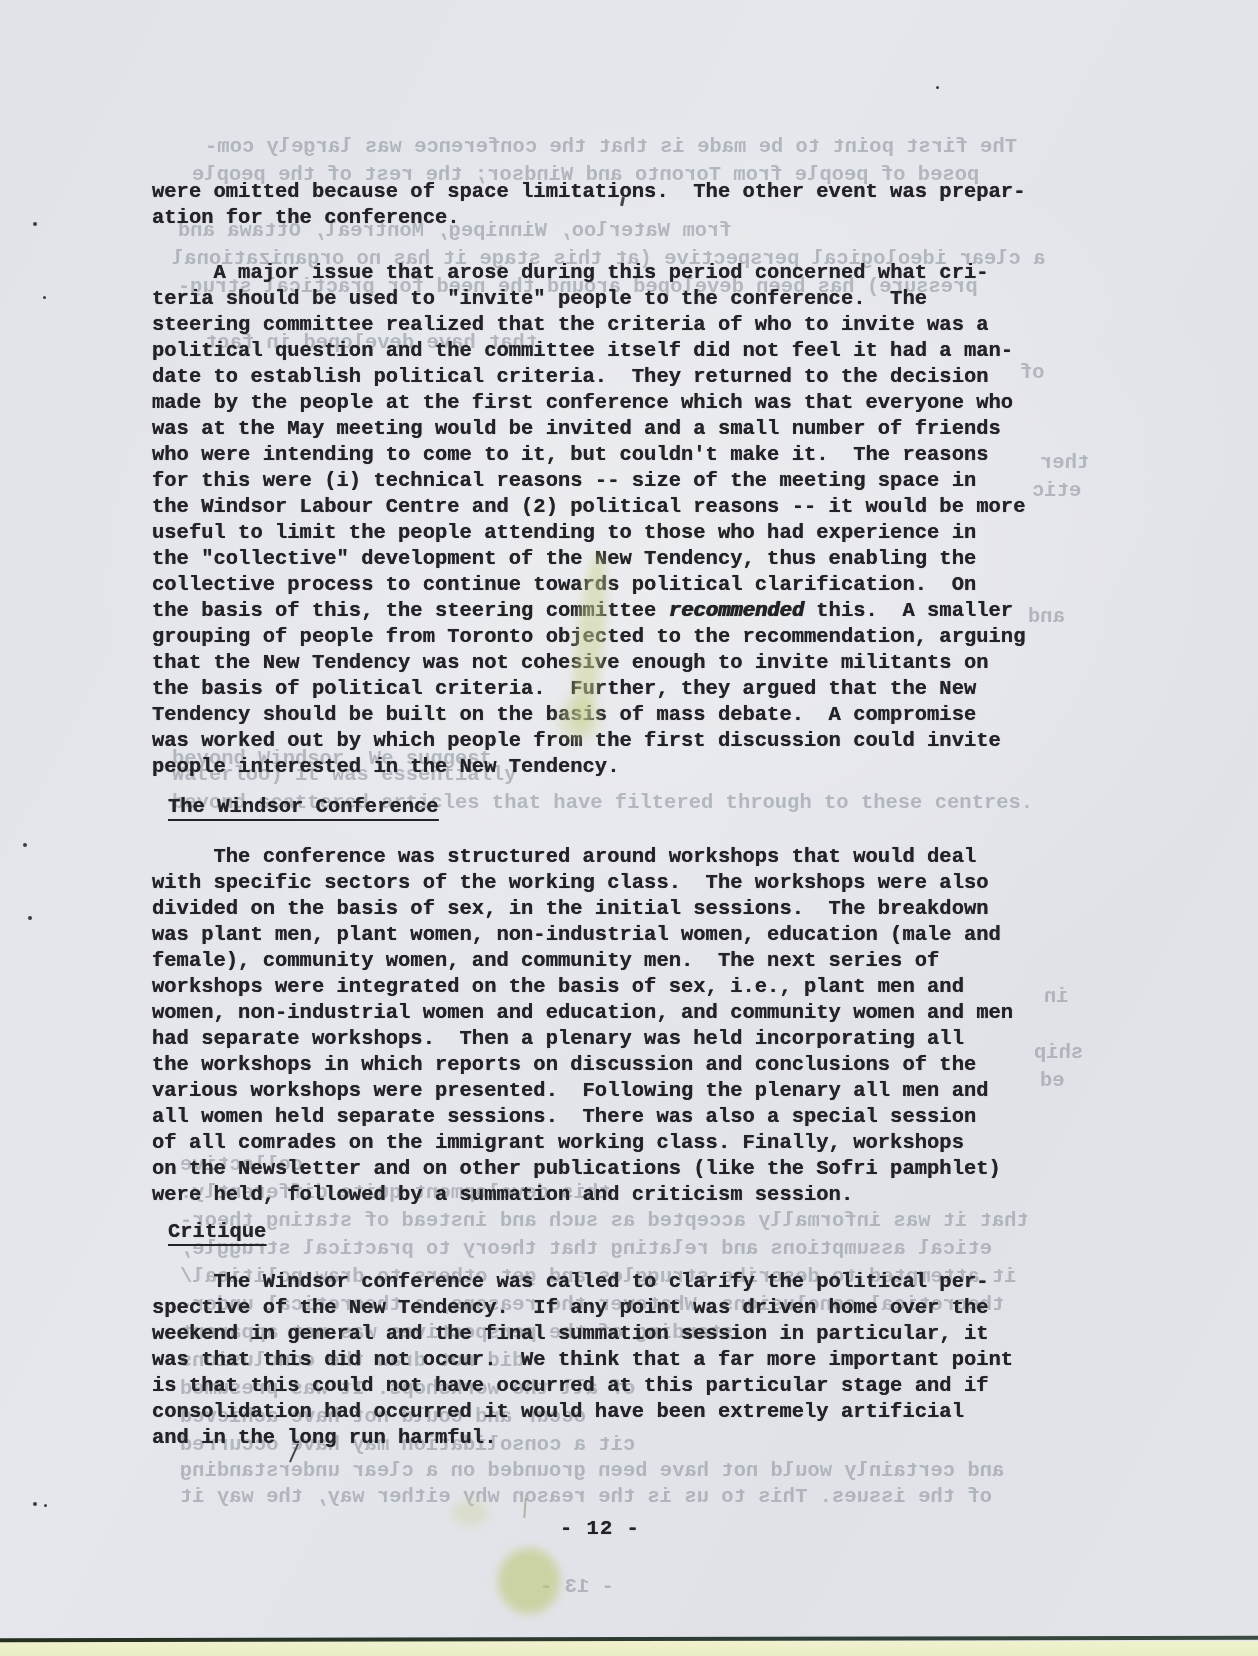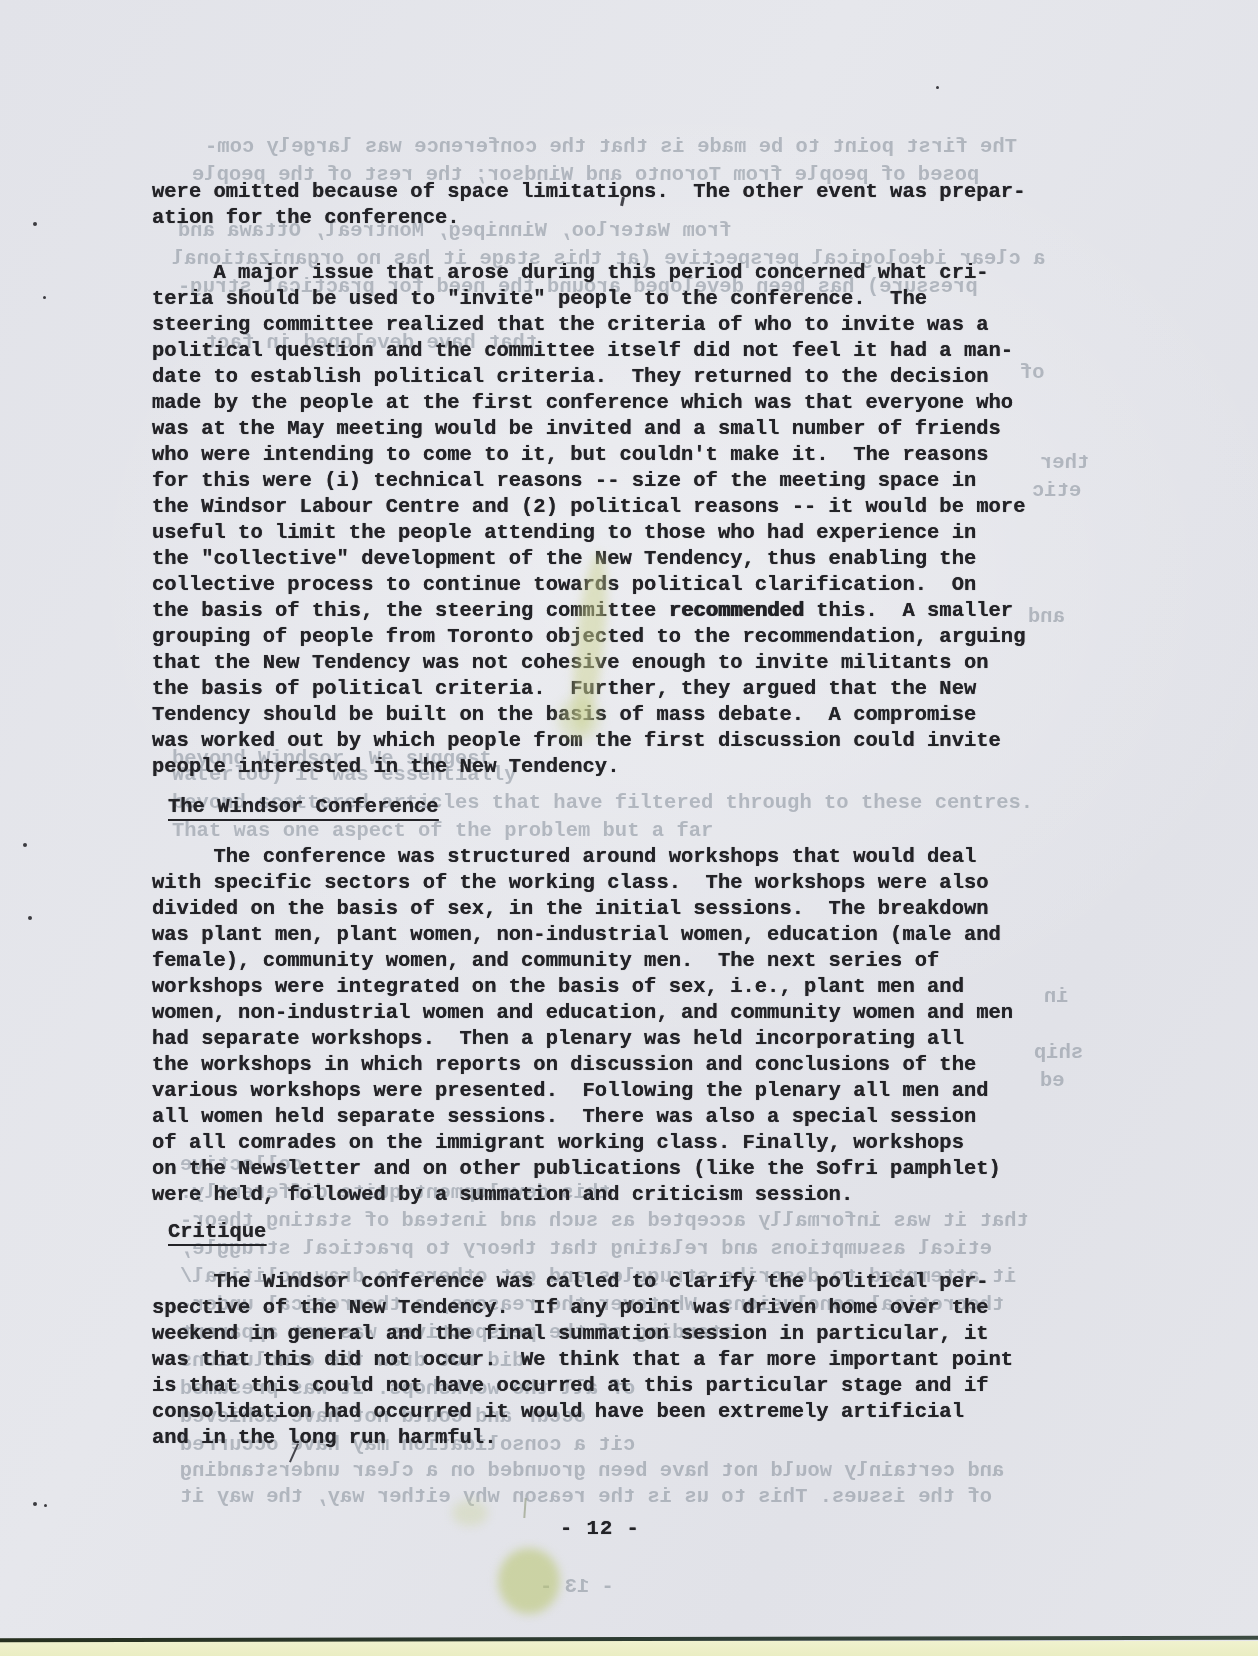--- a/index.html
+++ b/index.html
@@ -24,21 +24,21 @@
   }
   .bleed.mir{transform:scaleX(-1);display:inline-block;}
   
   .para{
     position:absolute;left:152px;width:905px;
     white-space:pre-wrap;
     font:700 20.5px/26px "Liberation Mono","DejaVu Sans Mono",monospace;
     color:#232327;
     text-shadow:0 0 .7px rgba(25,25,30,.85);
   }
-  .para b{text-shadow:.9px 0 0 currentColor,0 0 1px rgba(25,25,30,.9);}
+  .para b{text-shadow:.9px 0 0 currentColor,0 0 1px rgba(25,25,30,.9);font-style:italic;}
   .heading{
     position:absolute;left:168px;margin:0;
     font:700 20.5px/26px "Liberation Mono","DejaVu Sans Mono",monospace;
     color:#232327;
     text-shadow:0 0 .7px rgba(25,25,30,.85);
     text-decoration:underline;
     text-decoration-thickness:2px;
     text-underline-offset:7px;
   }
   .page-number{
@@ -82,21 +82,20 @@
       <div class="bleed mir" style="top: 246px; left: 172px;">a clear ideological perspective (at this stage it has no organizational</div>
       <div class="bleed mir" style="top: 274px; left: 178px;">pressure) has been developed around the need for practical strug-</div>
       <div class="bleed mir" style="top: 330px; left: 205px;">that have developed in fact</div>
       <div class="bleed mir" style="top: 360px; left: 1020px;">of</div>
       <div class="bleed mir" style="top: 450px; left: 1040px;">ther</div>
       <div class="bleed mir" style="top: 478px; left: 1032px;">etic</div>
       <div class="bleed mir" style="top: 604px; left: 1028px;">and</div>
       <div class="bleed" style="top: 734px; left: 172px; margin-top: 12px;">beyond Windsor. We suggest</div>
       <div class="bleed" style="top: 762px; left: 172px;">Waterloo) it was essentially</div>
       <div class="bleed" style="top: 790px; left: 172px;">beyond scattered articles that have filtered through to these centres.</div>
-      <div class="bleed" style="top: 818px; left: 172px;">That was one aspect of the problem but a far</div>
       <div class="bleed mir" style="top: 984px; left: 1044px;">in</div>
       <div class="bleed mir" style="top: 1040px; left: 1034px;">ship</div>
       <div class="bleed mir" style="top: 1068px; left: 1040px;">ed</div>
       <div class="bleed mir" style="top: 1152px; left: 180px;">collective</div>
       <div class="bleed mir" style="top: 1180px; left: 180px;">this development quite differently.</div>
       <div class="bleed mir" style="top: 1208px; left: 180px;">that it was informally accepted as such and instead of stating theor-</div>
       <div class="bleed mir" style="top: 1236px; left: 180px;">etical assumptions and relating that theory to practical struggle,</div>
       <div class="bleed mir" style="top: 1264px; left: 180px;">it attempted to describe struggles and get others to draw political/</div>
       <div class="bleed mir" style="top: 1292px; left: 180px;">theoretical conclusions. Whatever the reasons, a theoretical under-</div>
       <div class="bleed mir" style="top: 1320px; left: 180px;">standing of the perspectives was not apparent</div>

